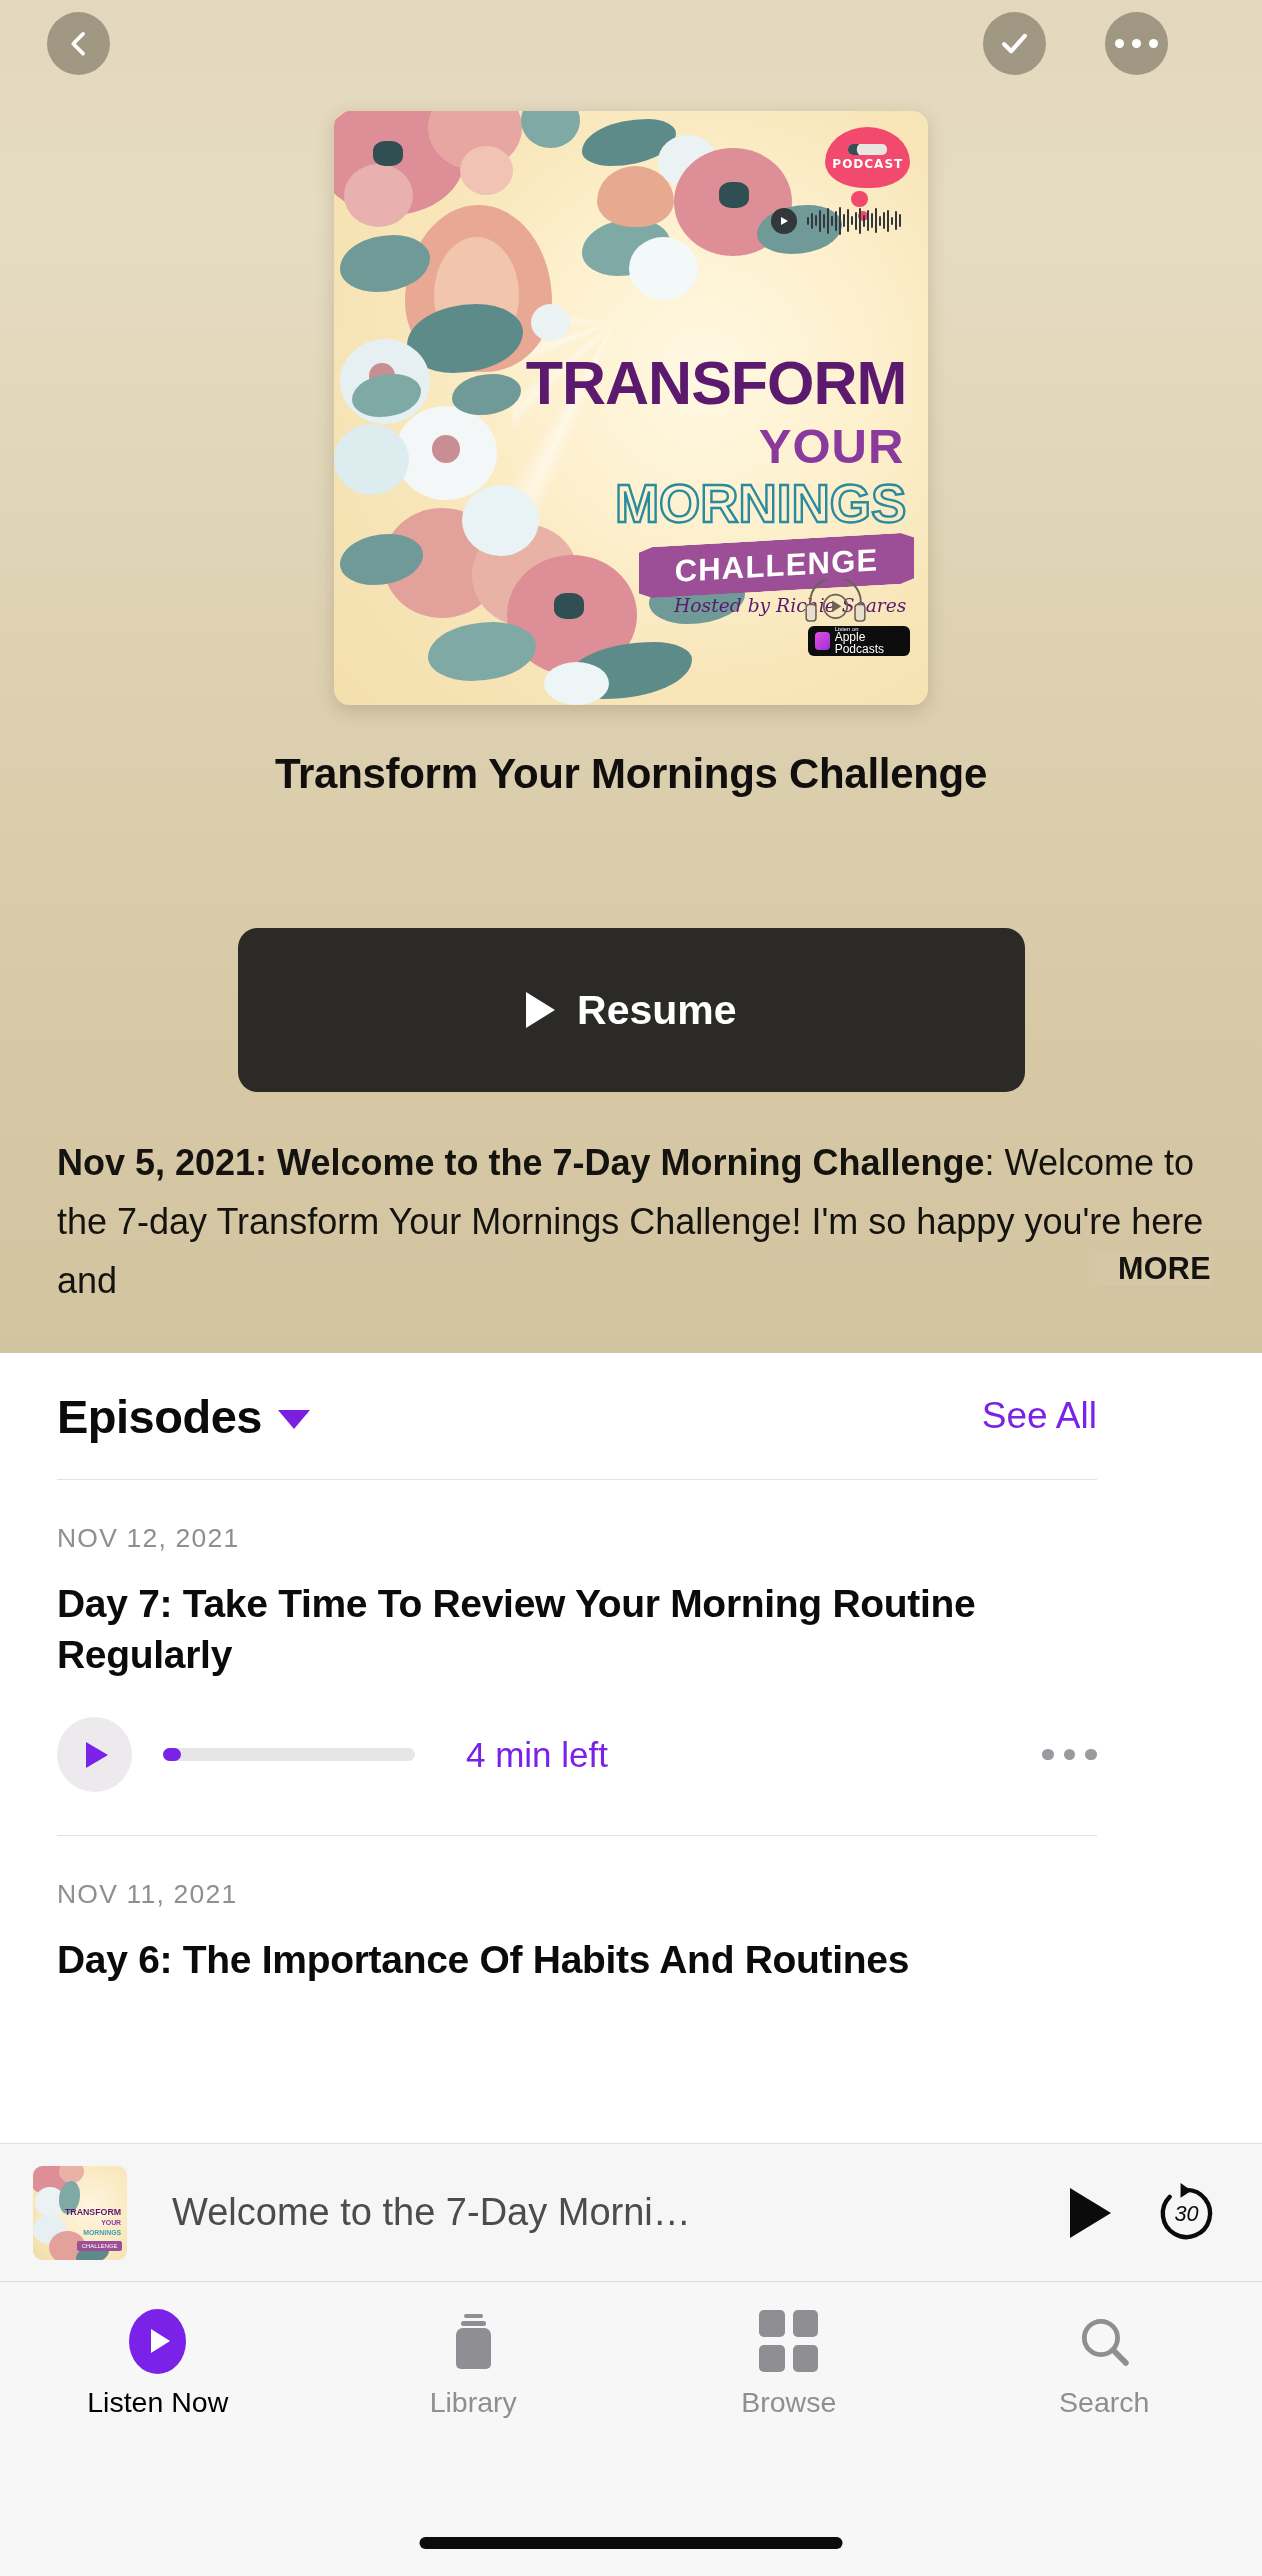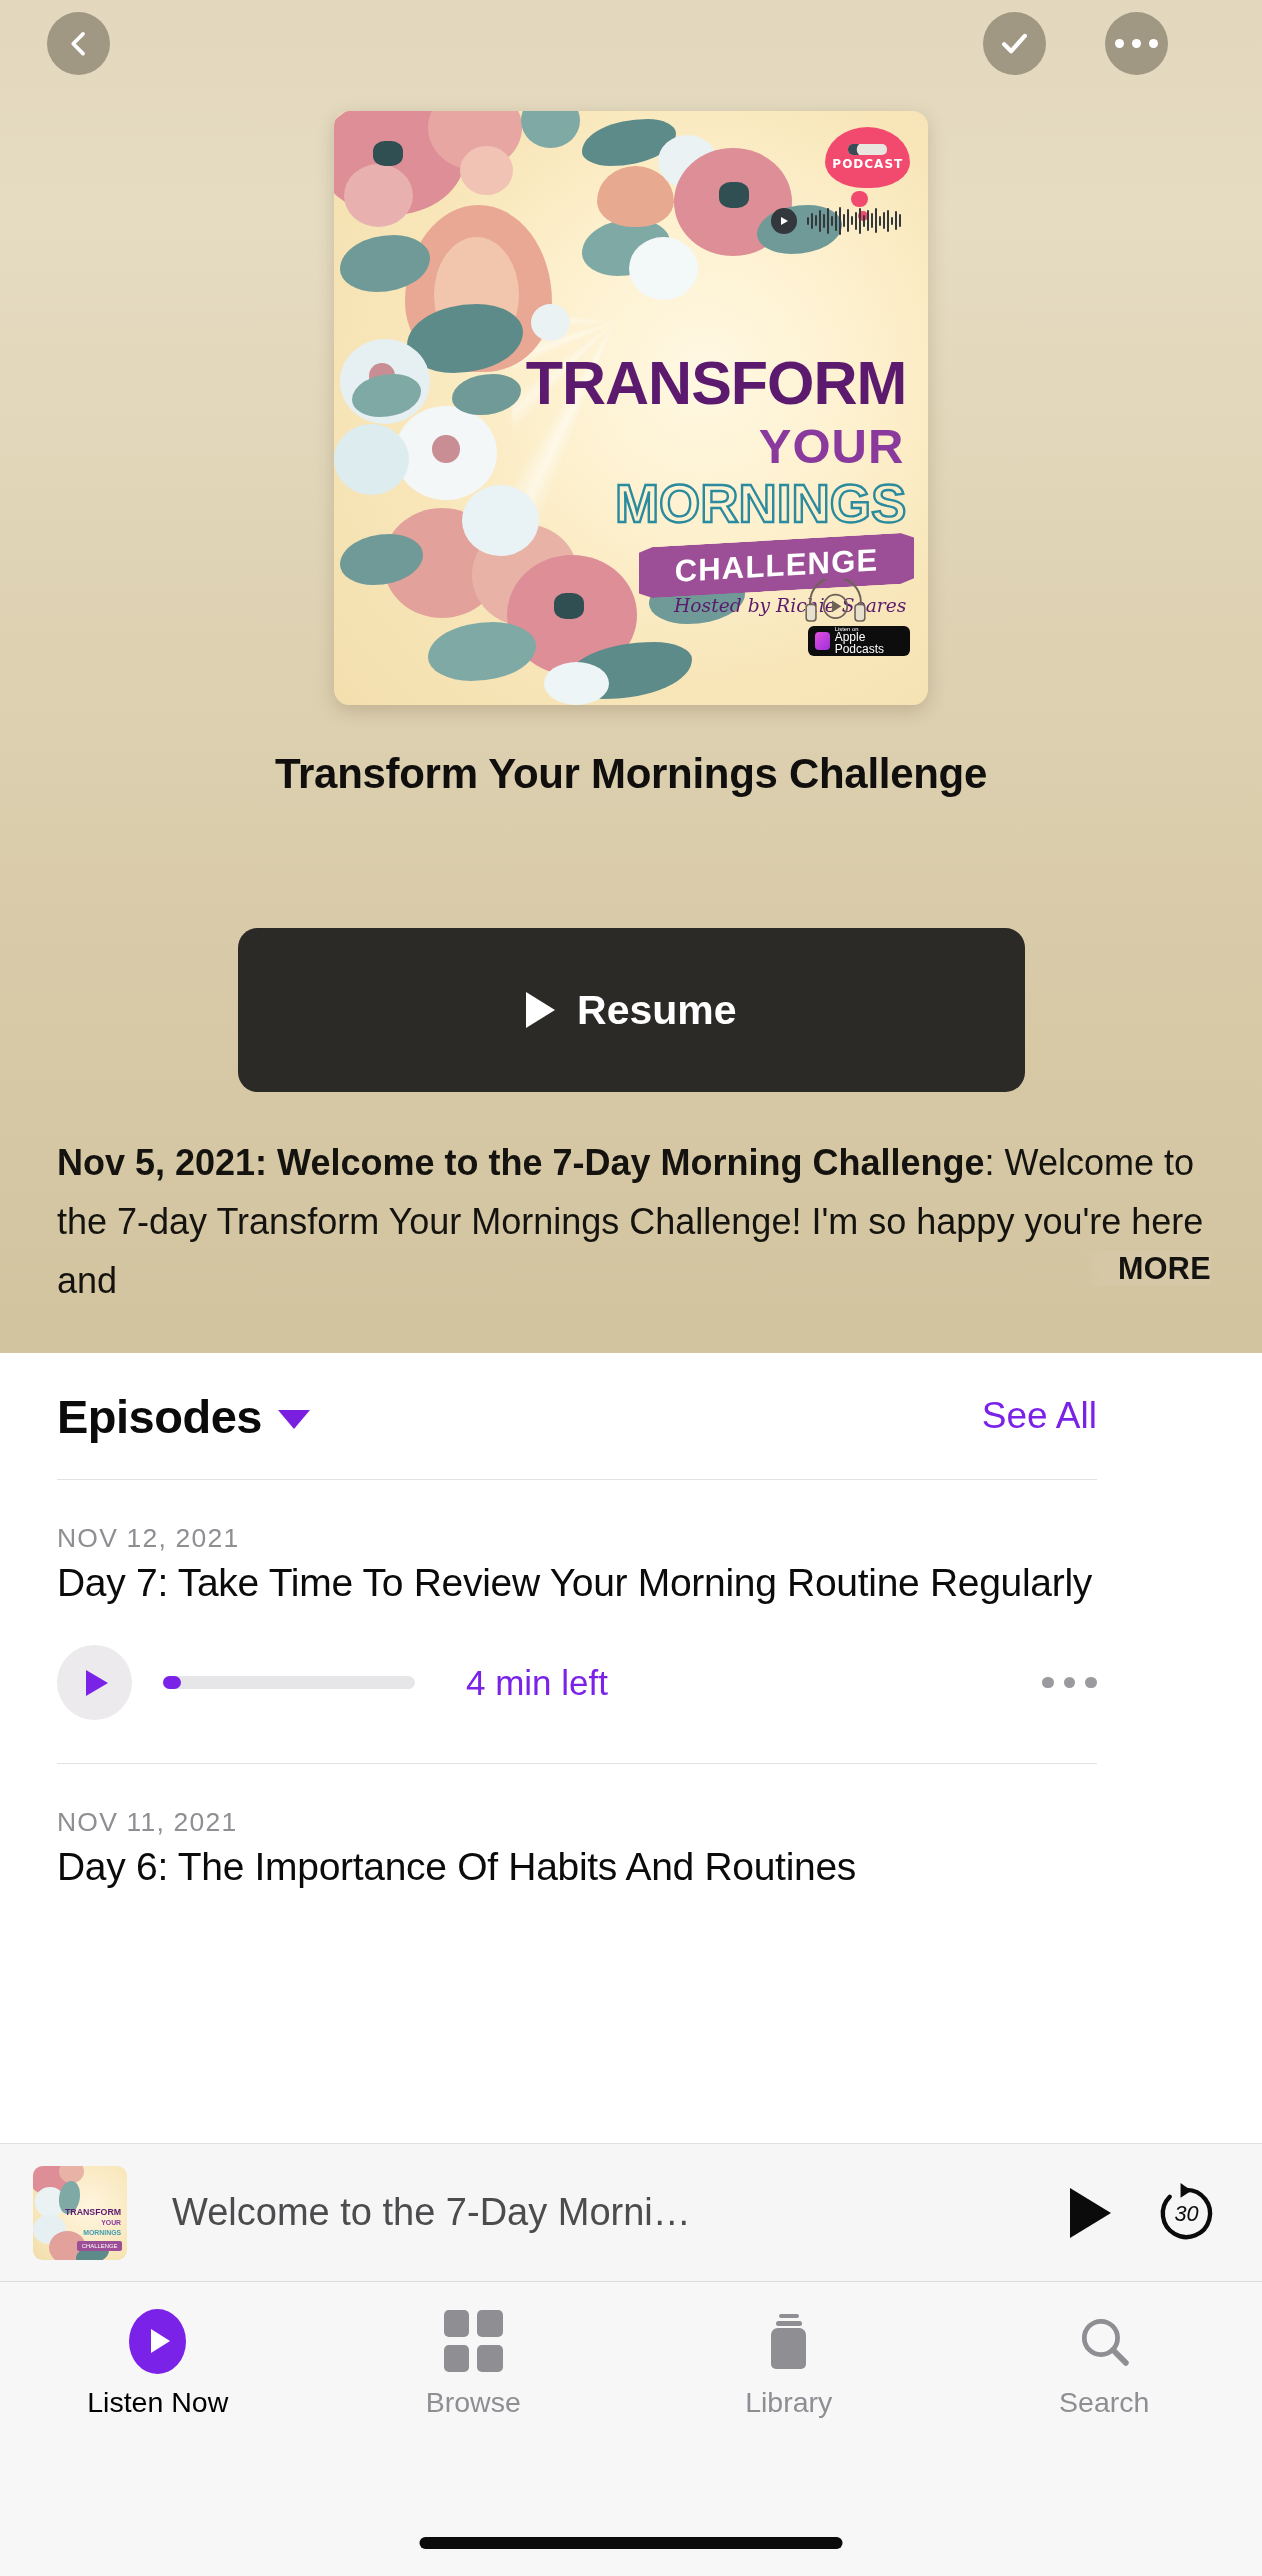--- a/index.html
+++ b/index.html
@@ -141,21 +141,21 @@
   }
   .ep-header .lt { display:flex; align-items:center; gap:15.7px; }
   .ep-header h2 { font-size:47px; font-weight:bold; color:#0b0b0b; letter-spacing:-0.5px; }
   .chev-dn { width:0;height:0;border-left:16.7px solid transparent;border-right:16.7px solid transparent;
              border-top:19.7px solid #7a1fe0; margin-top:7.9px; }
   #see-all { font-size:37px; color:#7b22e8; }
   .hr { height:1px; background:#e2e2e2; margin:0 57px; }
 
   .episode { padding:43px 57px 0 57px; }
   .ep-date { font-size:26.5px; color:#8e8e93; letter-spacing:1.2px; font-weight:500; }
-  .ep-title { font-size:39px; font-weight:normal; color:#0b0b0b; line-height:51px; margin-top:3px; letter-spacing:-0.3px; }
+  .ep-title { font-size:39px; font-weight:bold; color:#0b0b0b; line-height:51px; margin-top:24px; letter-spacing:-0.3px; }
   .ep-desc { font-size:35px; color:#9a9a9f; line-height:51px; margin-top:13.8px; }
   .ep-ctrl { display:flex; align-items:center; margin-top:33px; height:83px; }
   .pbtn { width:75px; height:75px; border-radius:50%; background:#eceaec;
           display:flex; align-items:center; justify-content:center; }
   .pbtn i { width:0;height:0;border-left:22.6px solid #7b22e8;
             border-top:13.8px solid transparent;border-bottom:13.8px solid transparent; margin-left:4.9px; display:block;}
   .track { width:252px; height:12.8px; border-radius:6.9px; background:#e6e5e7; margin-left:31px; position:relative; }
   .track b { position:absolute; left:0; top:0; height:12.8px; width:7.5%; background:#7b22e8; border-radius:6.9px; }
   .left-txt { font-size:35px; color:#7b22e8; margin-left:51px; }
   .ep-dots { margin-left:auto; display:flex; gap:9.8px; }
@@ -420,39 +420,39 @@
       <span class="ic">
         <span class="ic-listen">
             <i></i>
           </span>
       </span>
       <span class="lbl">Listen Now</span>
     </div>
 
     <div class="tab">
       <span class="ic">
+        <span class="ic-lib">
+            <span class="l2"></span>
+            <span class="l1"></span>
+            <span class="body"></span>
+          </span>
+      </span>
+      <span class="lbl">Library</span>
+    </div>
+
+    <div class="tab">
+      <span class="ic">
         <span class="ic-browse">
             <span></span>
             <span></span>
             <span></span>
             <span></span>
           </span>
       </span>
       <span class="lbl">Browse</span>
-    </div>
-
-    <div class="tab">
-      <span class="ic">
-        <span class="ic-lib">
-            <span class="l2"></span>
-            <span class="l1"></span>
-            <span class="body"></span>
-          </span>
-      </span>
-      <span class="lbl">Library</span>
     </div>
 
     <div class="tab">
       <span class="ic">
         <svg width="57" height="57" viewBox="0 0 24 24">
           <circle cx="10.5" cy="10.5" r="7" fill="none" stroke="#8e8e93" stroke-width="2"></circle>
           <path d="M15.6 15.6 L21 21" stroke="#8e8e93" stroke-width="2.4" stroke-linecap="round"></path>
         </svg>
       </span>
       <span class="lbl">Search</span>

